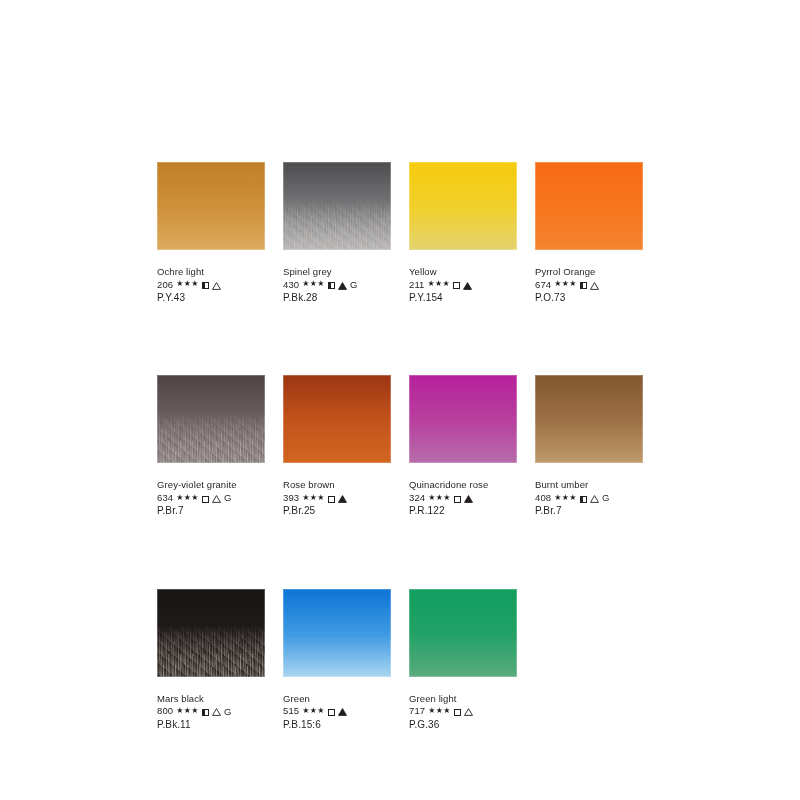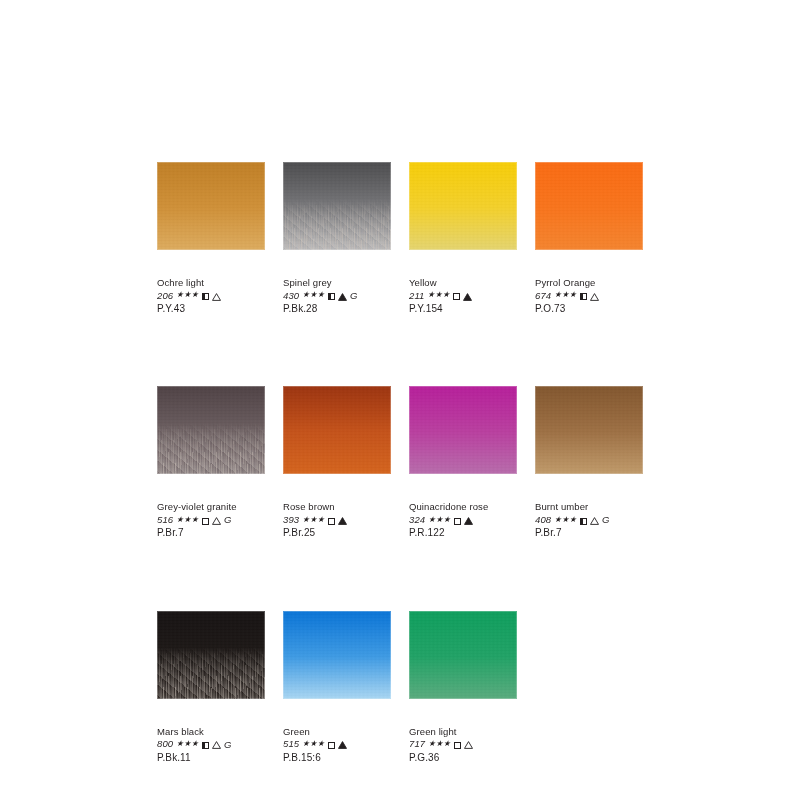--- a/index.html
+++ b/index.html
@@ -76,39 +76,38 @@
     pointer-events: none;
     background-image:
       repeating-linear-gradient(91deg, rgba(210,200,190,0.40) 0px, rgba(210,200,190,0) 1.2px, rgba(255,255,255,0) 2.4px),
       repeating-linear-gradient(88deg, rgba(195,185,178,0.33) 0px, rgba(195,185,178,0) 1.6px, rgba(0,0,0,0) 3.1px),
       repeating-linear-gradient(175deg, rgba(230,225,218,0.22) 0px, rgba(230,225,218,0) 1.1px);
     -webkit-mask-image: linear-gradient(to bottom, rgba(0,0,0,0) 0%, rgba(0,0,0,0.55) 28%, rgba(0,0,0,1) 72%, rgba(0,0,0,1) 100%);
     mask-image: linear-gradient(to bottom, rgba(0,0,0,0) 0%, rgba(0,0,0,0.55) 28%, rgba(0,0,0,1) 72%, rgba(0,0,0,1) 100%);
   }
 
   .swatch-info {
-    margin-top: 27px;
+    margin-top: 16px;
     color: #231f20;
     line-height: 1.32;
   }
 
   .pigment-name {
     font-size: 9.5px;
     letter-spacing: 0.1px;
     white-space: nowrap;
   }
 
   .pigment-code-line {
     font-size: 9.5px;
     letter-spacing: 0.1px;
     white-space: nowrap;
     display: flex;
     align-items: center;
     gap: 3px;
-    font-style: italic;
   }
 
   .pigment-number { display: inline-block; }
 
   .stars {
     letter-spacing: 0.4px;
     font-size: 8px;
     line-height: 1;
     position: relative;
     top: -0.5px;
@@ -247,21 +246,21 @@
       </div>
       <div class="swatch-cell">
         <div class="swatch-chip granulating" style="background: linear-gradient(rgb(79, 66, 69) 0%, rgb(107, 94, 96) 52%, rgb(125, 114, 116) 100%);">
           <div class="grain"></div>
           <div class="granulation"></div>
           <div class="edge"></div>
         </div>
         <div class="swatch-info">
           <div class="pigment-name">Grey-violet granite</div>
           <div class="pigment-code-line">
-            <span class="pigment-number">516</span>
+            <span class="pigment-number">634</span>
             <span class="stars">★★★</span>
             <span class="glyph-square"></span>
             <span class="glyph-tri">
               <svg viewBox="0 0 9 8" xmlns="http://www.w3.org/2000/svg">
                 <polygon points="4.5,0.6 8.5,7.4 0.5,7.4" fill="none" stroke="#231f20" stroke-width="0.9" stroke-linejoin="round"></polygon>
               </svg>
             </span>
             <span class="glyph-letter">G</span>
           </div>
           <div class="pigment-index">P.Br.7</div>

